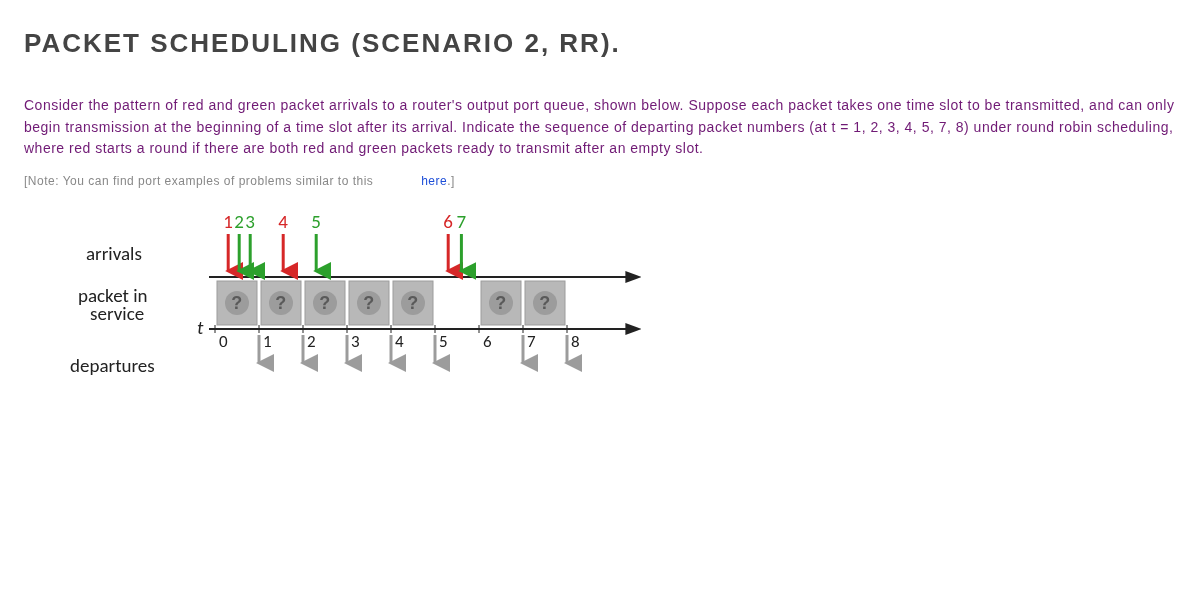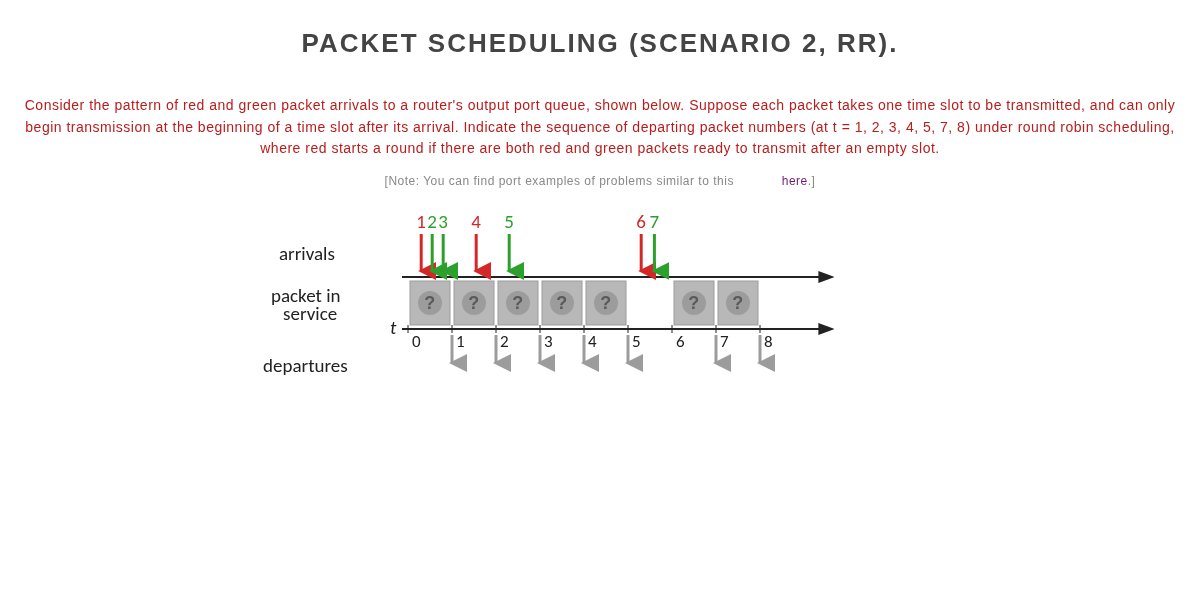--- a/index.html
+++ b/index.html
@@ -7,41 +7,40 @@
     padding: 0;
     background: #ffffff;
     font-family: Arial, Helvetica, sans-serif;
     color: #666;
     letter-spacing: 0.5px;
   }
   .page {
     padding: 28px 24px 24px 24px;
     width: 1200px;
     box-sizing: border-box;
-    text-align: center;
   }
   h1 {
     font-size: 26px;
     letter-spacing: 2px;
     color: #444;
     margin: 0 0 36px 0;
     font-weight: 700;
   }
   p.desc {
     font-size: 14px;
     line-height: 1.55;
     margin: 6px 0 14px 0;
-    color: #b91c1c;
+    color: #701a75;
   }
   .note {
     font-size: 12px;
     color: #888;
   }
   .note a {
-    color: #701a75;
+    color: #1d4ed8;
     text-decoration: none;
     padding-left: 44px;
   }
   .diagram-wrap {
     margin-top: 14px;
     padding-left: 46px;
   }
   .axis-label {
     font-family: Calibri, Arial, sans-serif;
     font-size: 19px;

